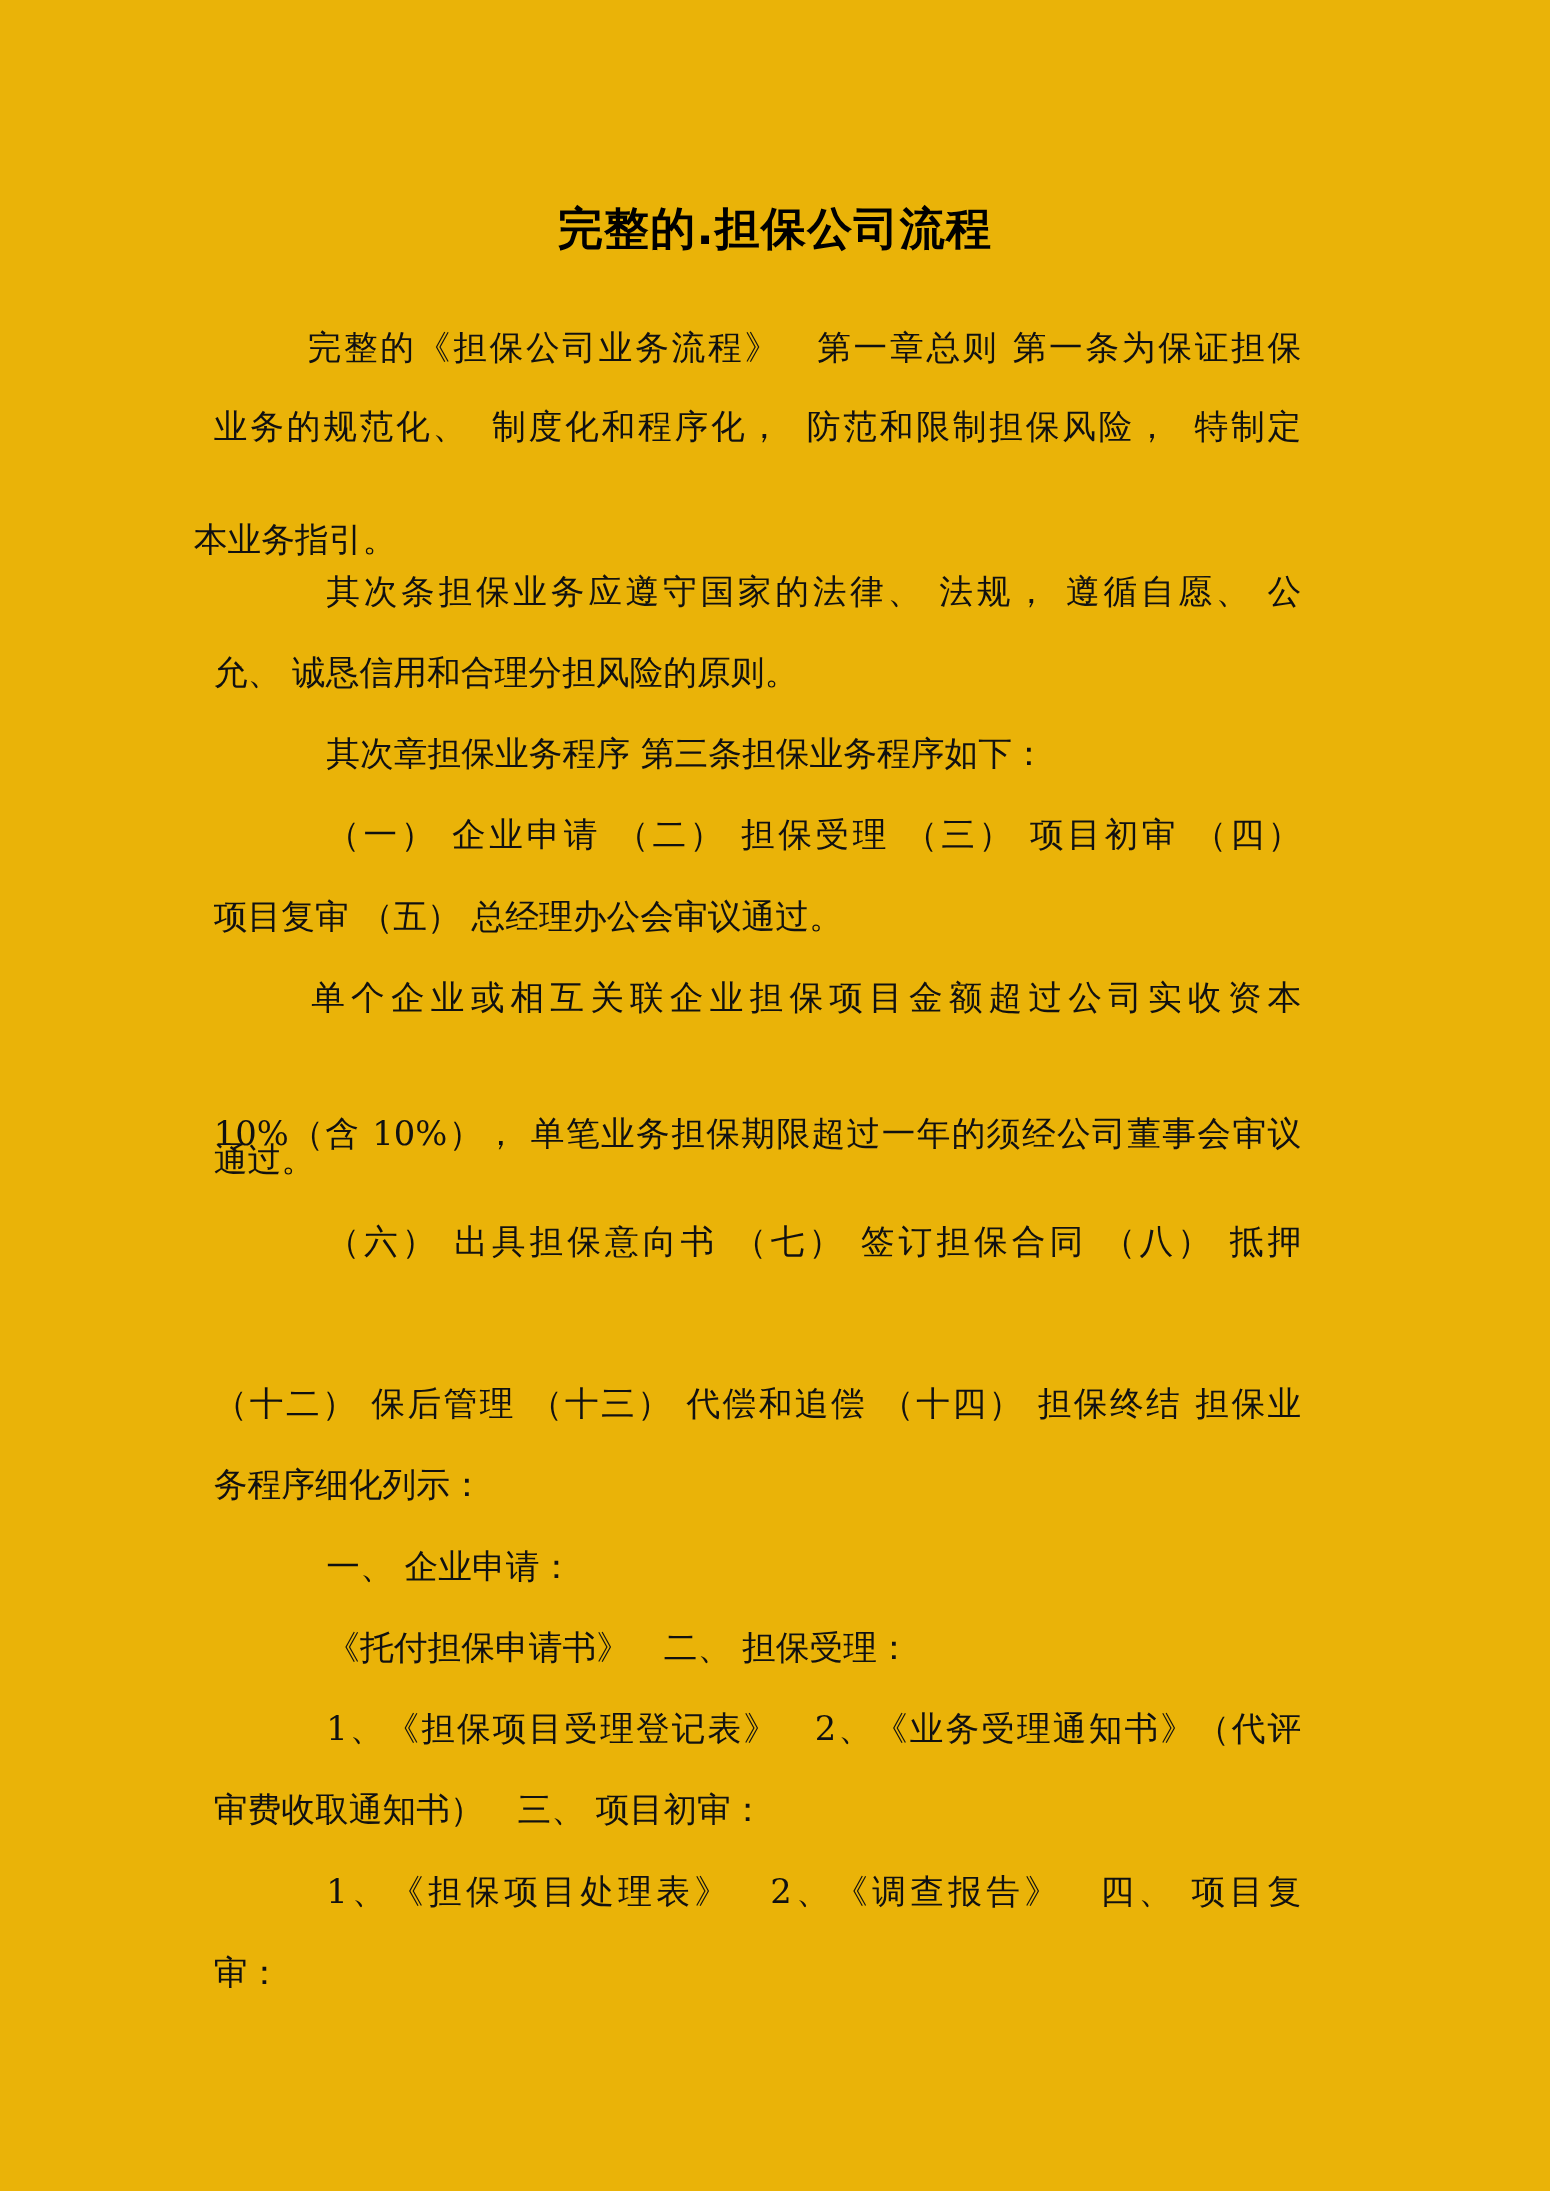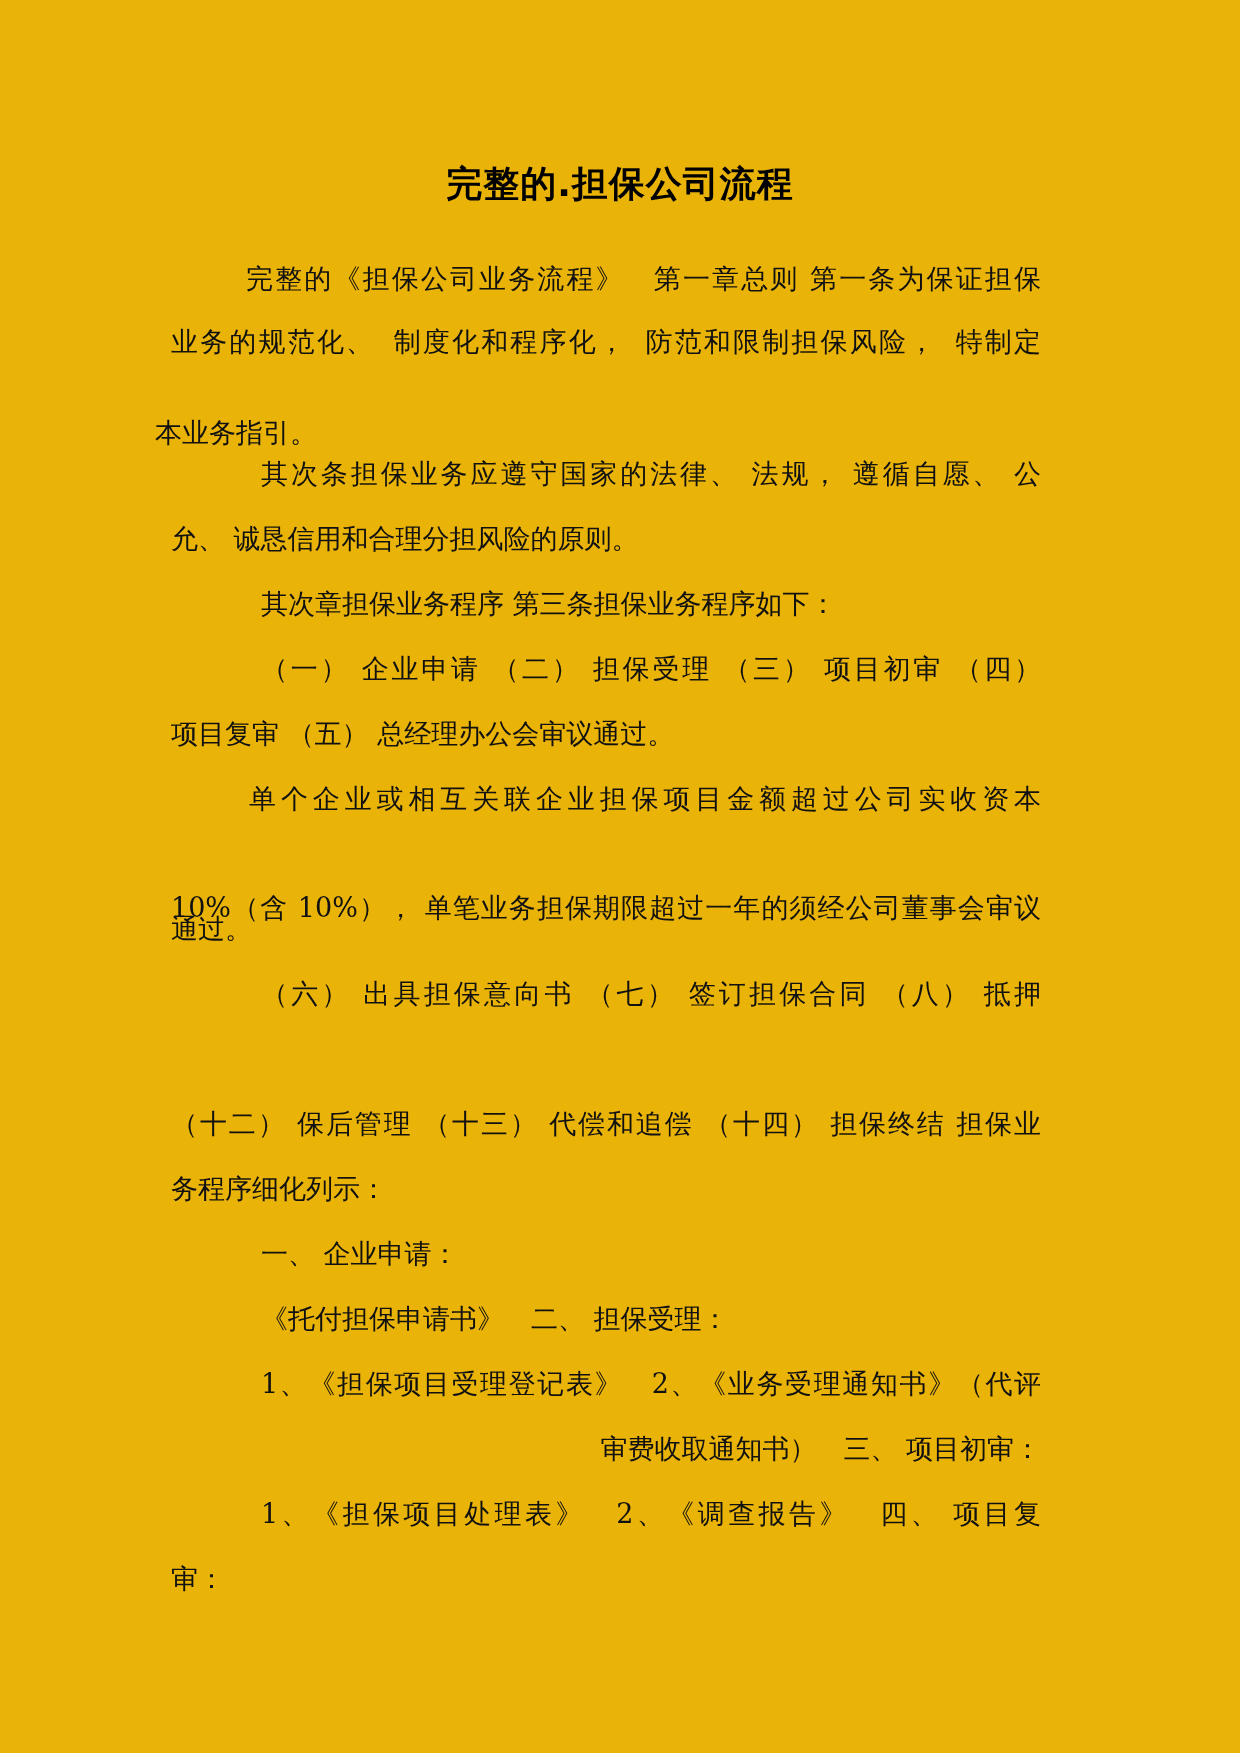--- a/index.html
+++ b/index.html
@@ -65,16 +65,16 @@
   <div class="line" style="top: 714px; left: 171px; width: 870px;">项目复审 （五） 总经理办公会审议通过。</div>
   <div class="line justify" style="top: 779px; left: 249px; width: 792px;">单个企业或相互关联企业担保项目金额超过公司实收资本</div>
   <div class="line justify" style="top: 844px; left: 171px; width: 870px; margin-top: 44px;">10%（含 10%）， 单笔业务担保期限超过一年的须经公司董事会审议</div>
   <div class="line" style="top: 909px; left: 171px; width: 870px;">通过。</div>
   <div class="line justify" style="top: 974px; left: 261px; width: 780px;">（六） 出具担保意向书 （七） 签订担保合同 （八） 抵押</div>
   <div class="line justify" style="top: 1104px; left: 171px; width: 870px;">（十二） 保后管理 （十三） 代偿和追偿 （十四） 担保终结 担保业</div>
   <div class="line" style="top: 1169px; left: 171px; width: 870px;">务程序细化列示：</div>
   <div class="line" style="top: 1234px; left: 261px; width: 780px;">一、 企业申请：</div>
   <div class="line" style="top: 1299px; left: 261px; width: 780px;">《托付担保申请书》　二、 担保受理：</div>
   <div class="line justify" style="top: 1364px; left: 261px; width: 780px;">1、《担保项目受理登记表》　2、《业务受理通知书》（代评</div>
-  <div class="line" style="top: 1429px; left: 171px; width: 870px; text-align: right;">审费收取通知书）　三、 项目初审：</div>
+  <div class="line" style="top: 1429px; left: 171px; width: 870px;">审费收取通知书）　三、 项目初审：</div>
   <div class="line justify" style="top: 1494px; left: 261px; width: 780px;">1、《担保项目处理表》　2、《调查报告》　四、 项目复</div>
   <div class="line" style="top: 1559px; left: 171px; width: 870px;">审：</div>
 </div>
 
 </body></html>

